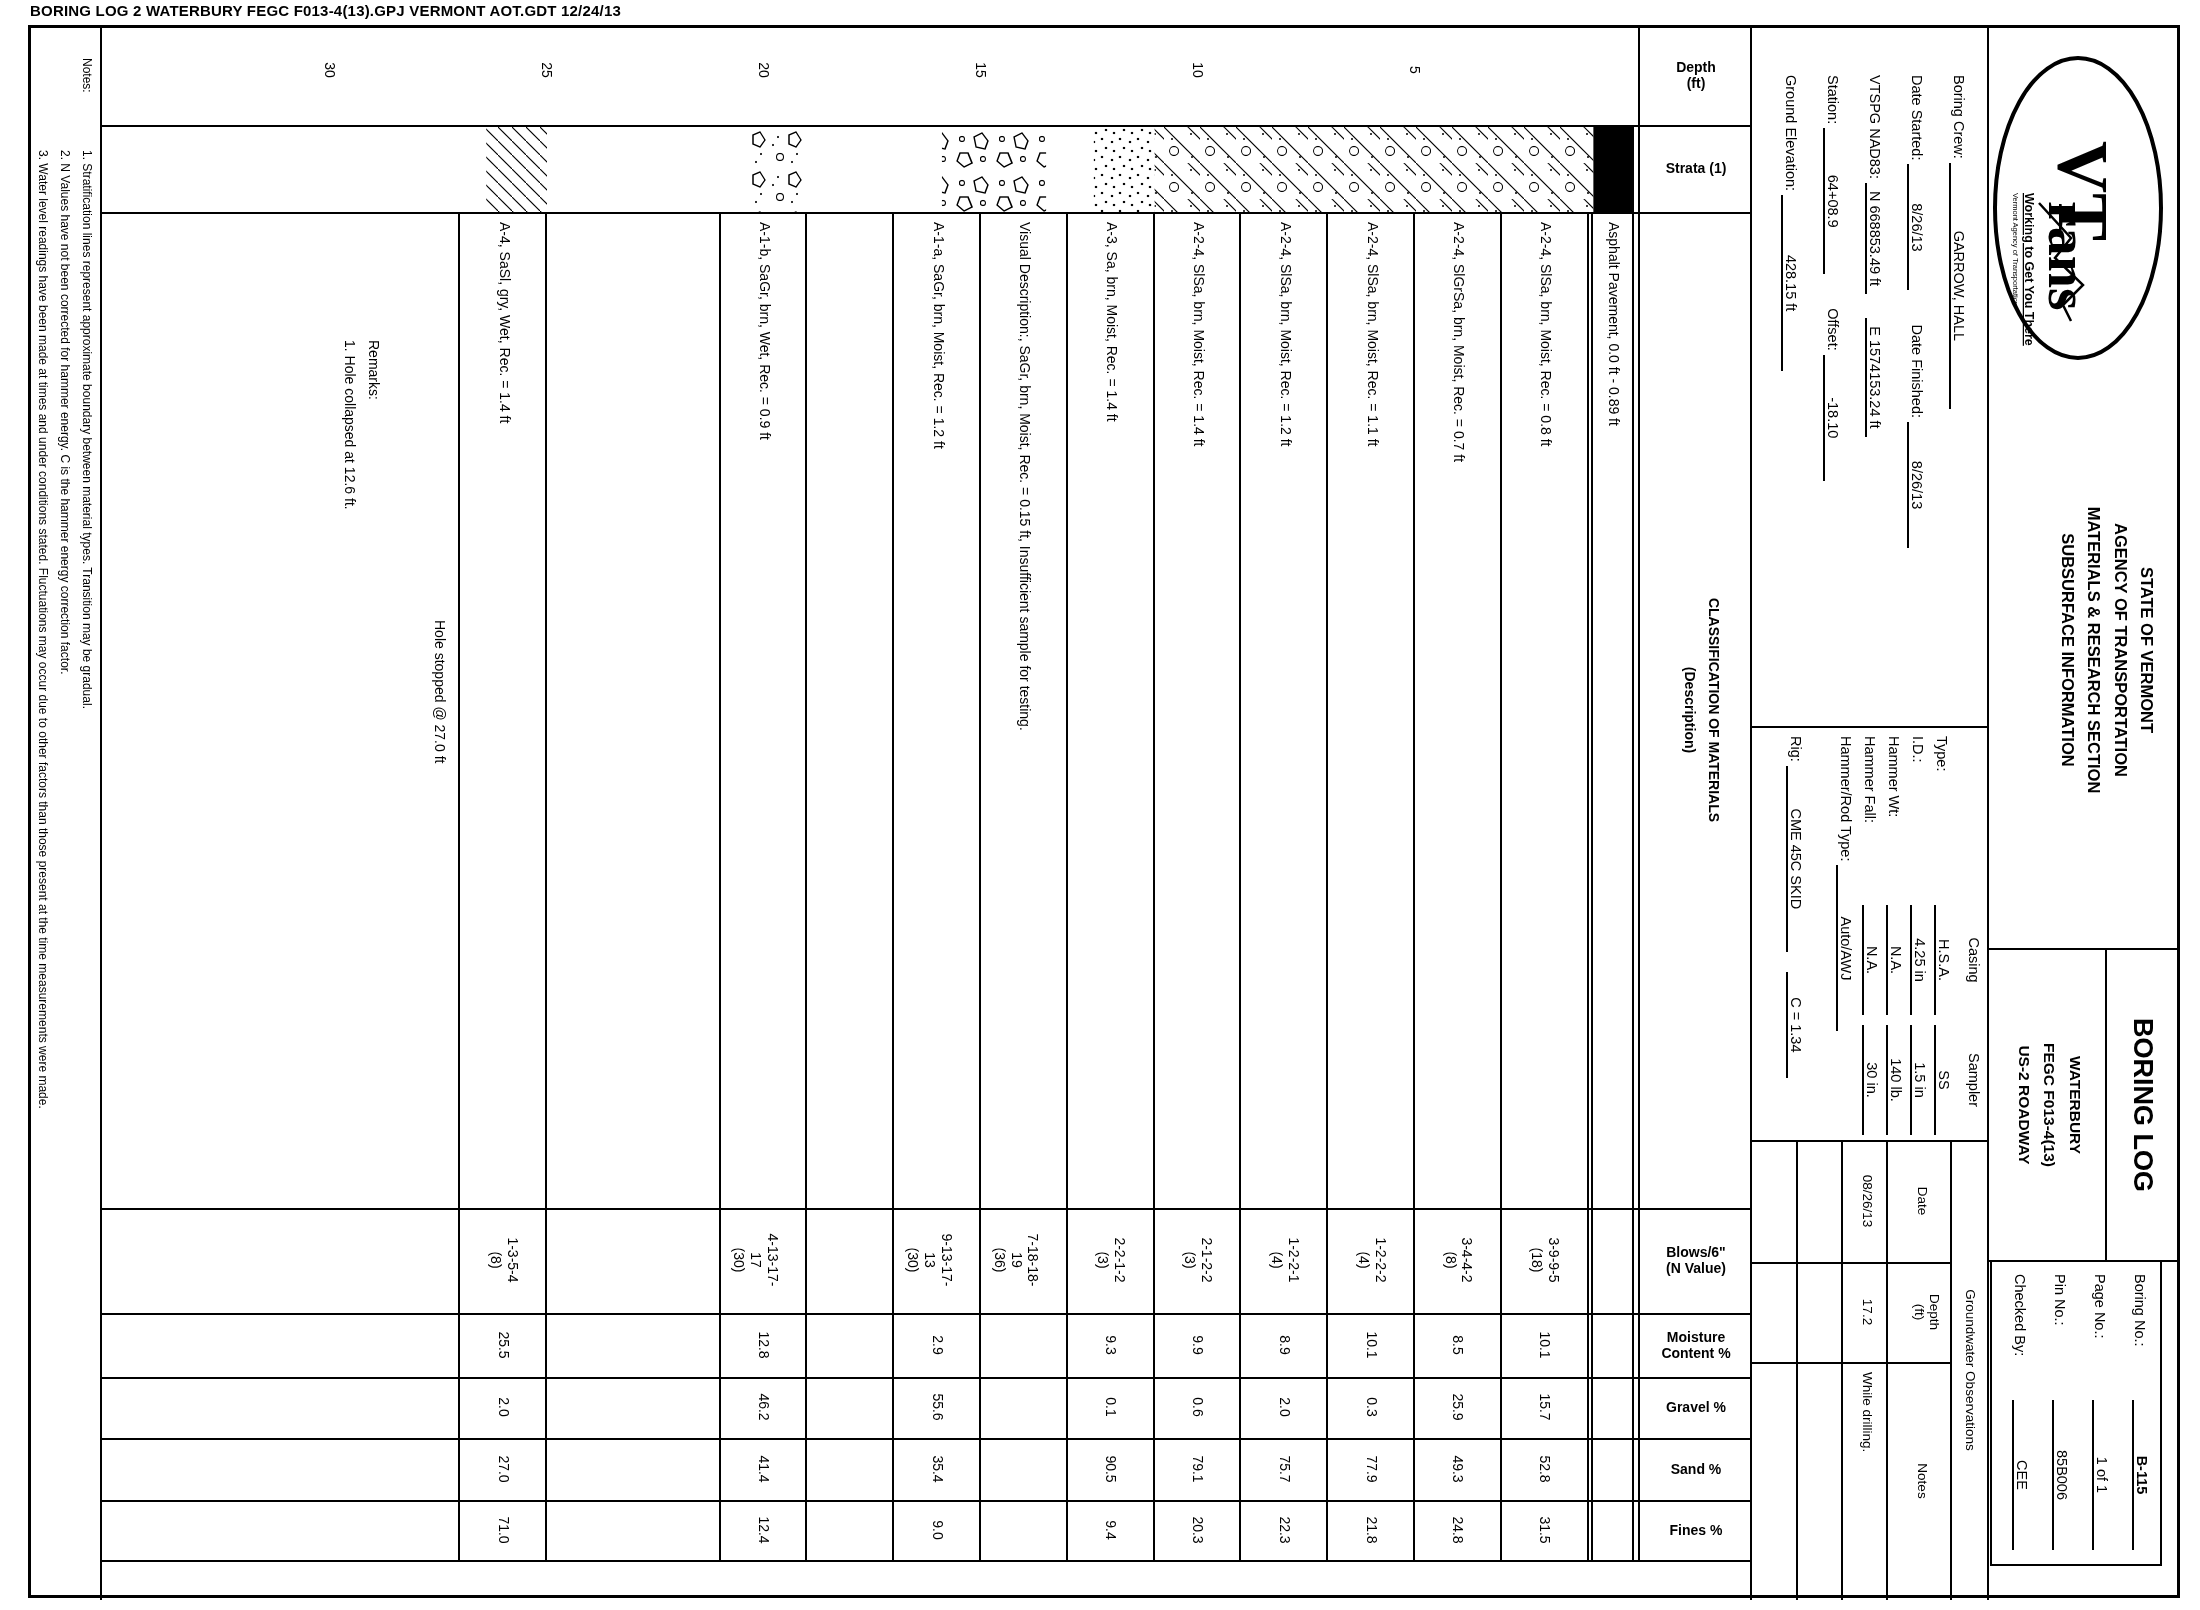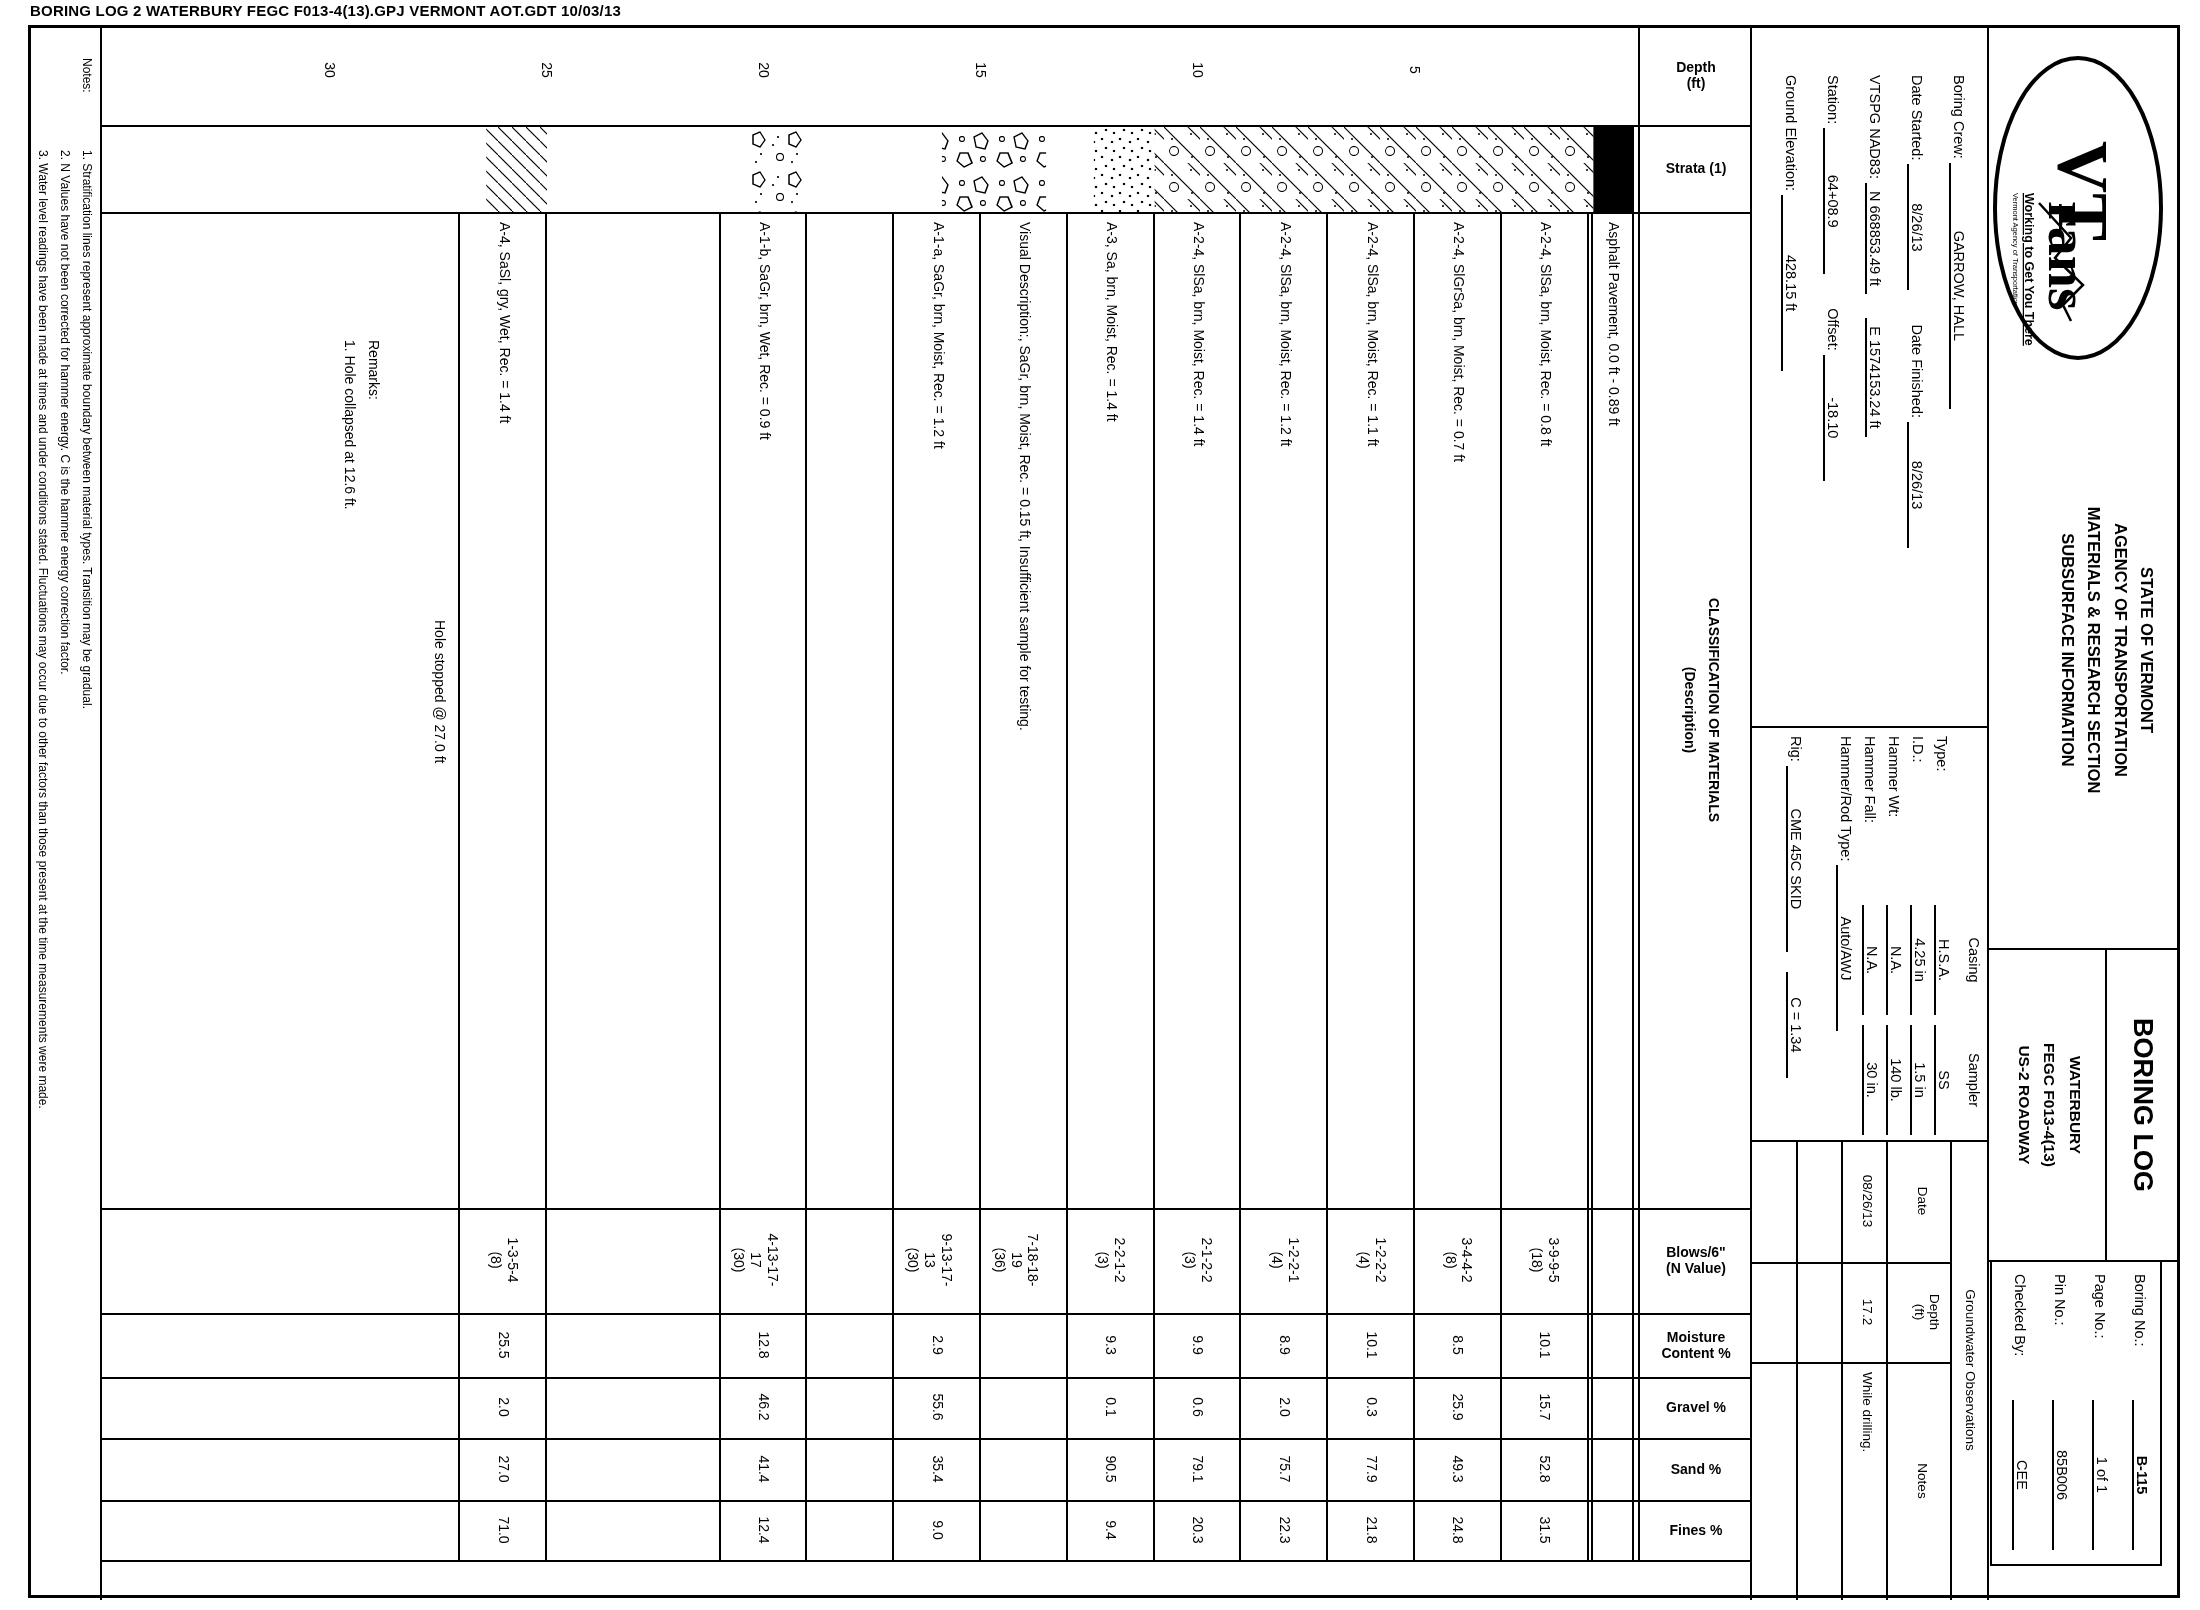--- a/index.html
+++ b/index.html
@@ -25,21 +25,21 @@
   .desc{position:absolute;font-size:14px;white-space:nowrap;}
   .dval{position:absolute;font-size:14px;text-align:center;line-height:1.2;}
   .ruler-num{position:absolute;font-size:14px;transform:translate(-50%,-50%);}
   .note-line{position:absolute;font-size:12px;white-space:nowrap;}
   .gw{font-size:13.5px;}
 </style>
 </head>
 <body>
 
 <div id="viewport">
-  <div id="gdt-header">BORING LOG  2 WATERBURY FEGC F013-4(13).GPJ  VERMONT AOT.GDT  10/03/13</div>
+  <div id="gdt-header">BORING LOG  2 WATERBURY FEGC F013-4(13).GPJ  VERMONT AOT.GDT  12/24/13</div>
 
   <div id="page">
     <div id="border"></div>
 
     <div class="abs" style="left:53px;top:33px;width:310px;height:178px;">
       <svg width="310" height="178" viewBox="0 0 310 178">
         <ellipse cx="155" cy="89" rx="150" ry="83" fill="none" stroke="#000" stroke-width="4"></ellipse>
         <text x="88" y="108" font-family="Liberation Serif, serif" font-size="72" font-weight="bold">VT</text>
         <text x="148" y="118" font-family="Liberation Serif, serif" font-size="58" font-weight="bold">rans</text>
         <polyline points="150,128 185,96 205,112 232,84 252,104 268,96" fill="none" stroke="#000" stroke-width="2.5"></polyline>

